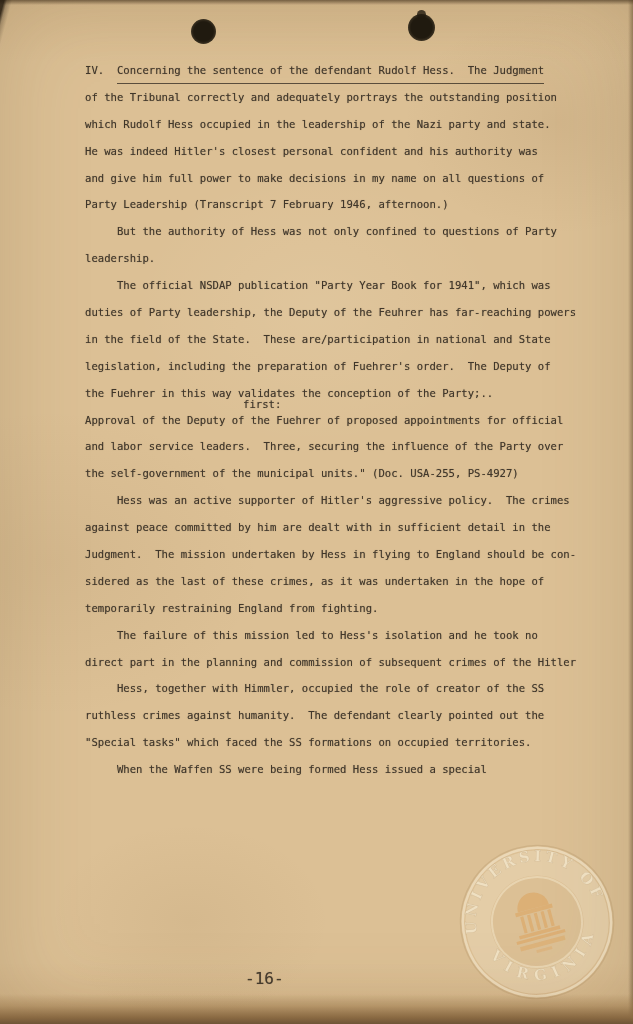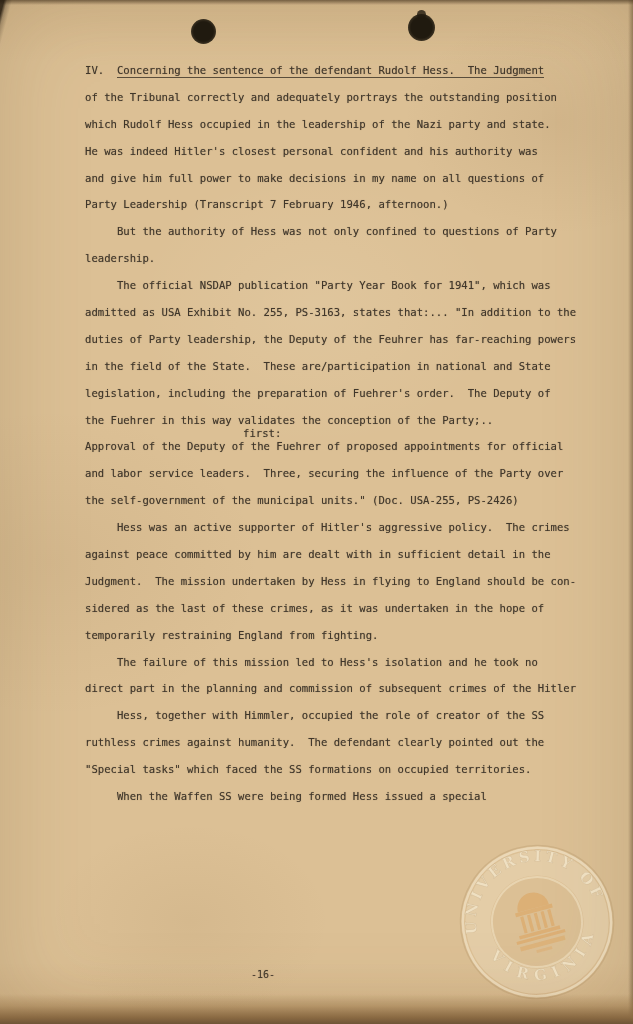--- a/index.html
+++ b/index.html
@@ -31,25 +31,25 @@
   .hole.h2::after{content:"";position:absolute;left:9px;top:-4px;width:9px;height:9px;border-radius:50%;
     background:rgba(32,26,15,.8);}
   
   .typing{
     position:absolute;left:85px;top:57px;width:520px;
     color:rgba(58,49,38,.92);
     font-size:10.6px;line-height:26.9px;
     text-shadow:0 0 .8px rgba(58,49,38,.55);
   }
   .tline{white-space:pre;height:26.9px;}
-  .u{border-bottom:1.2px solid rgba(58,49,38,.8);padding-bottom:1px;}
-  .insert{position:absolute;left:158px;top:363px;font-size:10.6px;white-space:pre;}
+  .u{border-bottom:1.2px solid rgba(58,49,38,.8);padding-bottom:7px;}
+  .insert{position:absolute;left:158px;top:334px;font-size:10.6px;white-space:pre;}
   .pagenum{
-    position:absolute;left:251px;top:969px;
-    color:rgba(58,49,38,.88);font-size:10px;
+    position:absolute;left:245px;top:969px;
+    color:rgba(58,49,38,.88);font-size:16px;
     text-shadow:0 0 .8px rgba(58,49,38,.5);white-space:pre;
   }
   
   .seal{position:absolute;left:447px;top:832px;width:180px;height:180px;opacity:.9;}
   .seal text{font-family:"DejaVu Serif", serif;font-weight:bold;}
 </style>
 </head>
 <body>
 
 <div id="page">
@@ -97,28 +97,27 @@
   <div class="typing">
     <div class="tline"><span>IV.  </span><span class="u">Concerning the sentence of the defendant Rudolf Hess.  The Judgment</span></div>
     <div class="tline">of the Tribunal correctly and adequately portrays the outstanding position</div>
     <div class="tline">which Rudolf Hess occupied in the leadership of the Nazi party and state.</div>
     <div class="tline">He was indeed Hitler's closest personal confident and his authority was</div>
     <div class="tline">and give him full power to make decisions in my name on all questions of</div>
     <div class="tline">Party Leadership (Transcript 7 February 1946, afternoon.)</div>
     <div class="tline">     But the authority of Hess was not only confined to questions of Party</div>
     <div class="tline">leadership.</div>
     <div class="tline">     The official NSDAP publication "Party Year Book for 1941", which was</div>
-    <div class="tline">admitted as USA Exhibit No. 255, PS-3163, states that:... "In addition to the</div>
     <div class="tline">duties of Party leadership, the Deputy of the Feuhrer has far-reaching powers</div>
     <div class="tline">in the field of the State.  These are/participation in national and State</div>
     <div class="tline">legislation, including the preparation of Fuehrer's order.  The Deputy of</div>
     <div class="tline">the Fuehrer in this way validates the conception of the Party;..</div>
     <div class="tline">Approval of the Deputy of the Fuehrer of proposed appointments for official</div>
     <div class="tline">and labor service leaders.  Three, securing the influence of the Party over</div>
-    <div class="tline">the self-government of the municipal units." (Doc. USA-255, PS-2426)</div>
+    <div class="tline">the self-government of the municipal units." (Doc. USA-255, PS-4927)</div>
     <div class="tline">     Hess was an active supporter of Hitler's aggressive policy.  The crimes</div>
     <div class="tline">against peace committed by him are dealt with in sufficient detail in the</div>
     <div class="tline">Judgment.  The mission undertaken by Hess in flying to England should be con-</div>
     <div class="tline">sidered as the last of these crimes, as it was undertaken in the hope of</div>
     <div class="tline">temporarily restraining England from fighting.</div>
     <div class="tline">     The failure of this mission led to Hess's isolation and he took no</div>
     <div class="tline">direct part in the planning and commission of subsequent crimes of the Hitler</div>
     <div class="tline">     Hess, together with Himmler, occupied the role of creator of the SS</div>
     <div class="tline">ruthless crimes against humanity.  The defendant clearly pointed out the</div>
     <div class="tline">"Special tasks" which faced the SS formations on occupied territories.</div>

